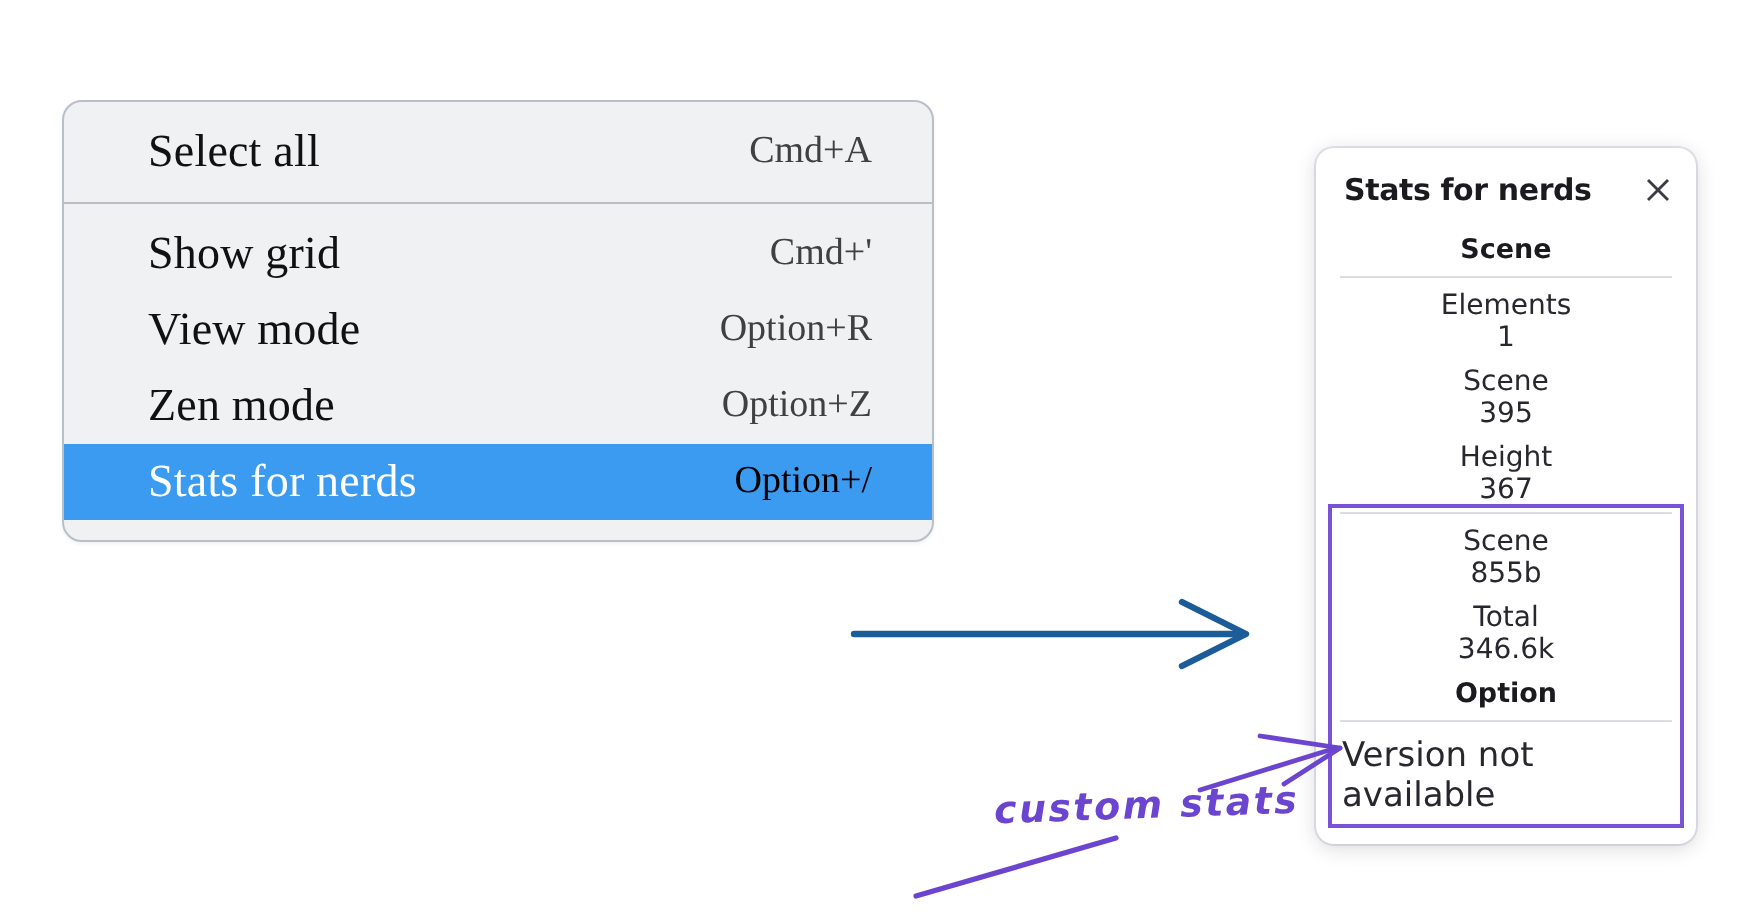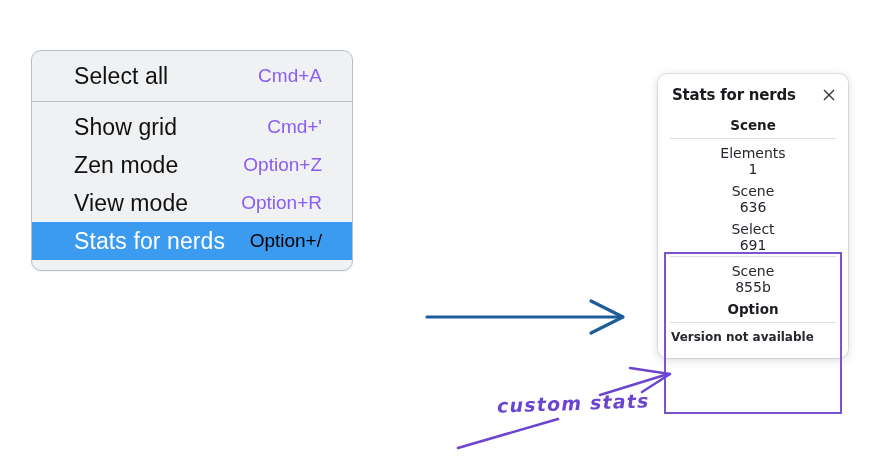--- a/index.html
+++ b/index.html
@@ -14,27 +14,28 @@
     overflow: hidden;
     font-family: "Liberation Sans", sans-serif;
     -webkit-font-smoothing: antialiased;
   }
 
   
   #context-menu {
     position: absolute;
     left: 31px;
     top: 50px;
-    width: 322px;
+    width: 436px;
     background: #f0f1f3;
     border: 1px solid #b9bfc9;
     border-radius: 10px;
     box-sizing: border-box;
     overflow: hidden;
     box-shadow: 0 1px 2px rgba(0,0,0,0.06);
+    font-family: Liberation Serif, serif;
   }
   .menu-group {
     padding: 6px 0;
   }
   .menu-group + .menu-group {
     border-top: 1px solid #b9bfc9;
   }
   .menu-group.group-bottom {
     padding-bottom: 10px;
     text-align: center;
@@ -49,21 +50,21 @@
     cursor: default;
   }
   .menu-item .mi-label {
     font-size: 23px;
     color: #111111;
     letter-spacing: 0.1px;
     white-space: nowrap;
   }
   .menu-item .mi-shortcut {
     font-size: 19px;
-    color: #8b5cf6;
+    color: #404040;
     white-space: nowrap;
   }
   .menu-item.selected {
     background: #3b9bf0;
   }
   .menu-item.selected .mi-label {
     color: #ffffff;
   }
   .menu-item.selected .mi-shortcut {
     color: #000000;
@@ -124,24 +125,23 @@
     align-items: center;
     font-size: 14px;
     color: #27272e;
     padding: 3px 5px;
     flex-direction: column;
   }
   .stat-row .sv {
     text-align: right;
   }
   .version-row {
-    font-size: 12px;
+    font-size: 17px;
     color: #27272e;
     padding: 4px 5px 2px 5px;
-    font-weight: bold;
   }
 
   
   #custom-stats-highlight {
     position: absolute;
     left: 664px;
     top: 252px;
     width: 178px;
     height: 162px;
     border: 2px solid #7a52d6;
@@ -184,26 +184,26 @@
       <span class="mi-shortcut">Cmd+A</span>
     </div>
   </div>
 
   <div class="menu-group group-bottom">
     <div class="menu-item">
       <span class="mi-label">Show grid</span>
       <span class="mi-shortcut">Cmd+'</span>
     </div>
     <div class="menu-item">
+      <span class="mi-label">View mode</span>
+      <span class="mi-shortcut">Option+R</span>
+    </div>
+    <div class="menu-item">
       <span class="mi-label">Zen mode</span>
       <span class="mi-shortcut">Option+Z</span>
-    </div>
-    <div class="menu-item">
-      <span class="mi-label">View mode</span>
-      <span class="mi-shortcut">Option+R</span>
     </div>
     <div class="menu-item selected">
       <span class="mi-label">Stats for nerds</span>
       <span class="mi-shortcut">Option+/</span>
     </div>
   </div>
 
 </div>
 
 <div id="stats-panel">
@@ -218,33 +218,37 @@
 
   <div>
     <div class="section-heading">Scene</div>
     <div class="section-rule"></div>
     <div class="stat-row">
       <span class="sl">Elements</span>
       <span class="sv">1</span>
     </div>
     <div class="stat-row">
       <span class="sl">Scene</span>
-      <span class="sv">636</span>
-    </div>
-    <div class="stat-row">
-      <span class="sl">Select</span>
-      <span class="sv">691</span>
+      <span class="sv">395</span>
+    </div>
+    <div class="stat-row">
+      <span class="sl">Height</span>
+      <span class="sv">367</span>
     </div>
   </div>
 
   <div>
     <div class="section-rule"></div>
     <div class="stat-row">
       <span class="sl">Scene</span>
       <span class="sv">855b</span>
+    </div>
+    <div class="stat-row">
+      <span class="sl">Total</span>
+      <span class="sv">346.6k</span>
     </div>
   </div>
 
   <div>
     <div class="section-heading">Option</div>
     <div class="section-rule"></div>
     <div class="version-row">Version not available</div>
   </div>
 
 </div>

